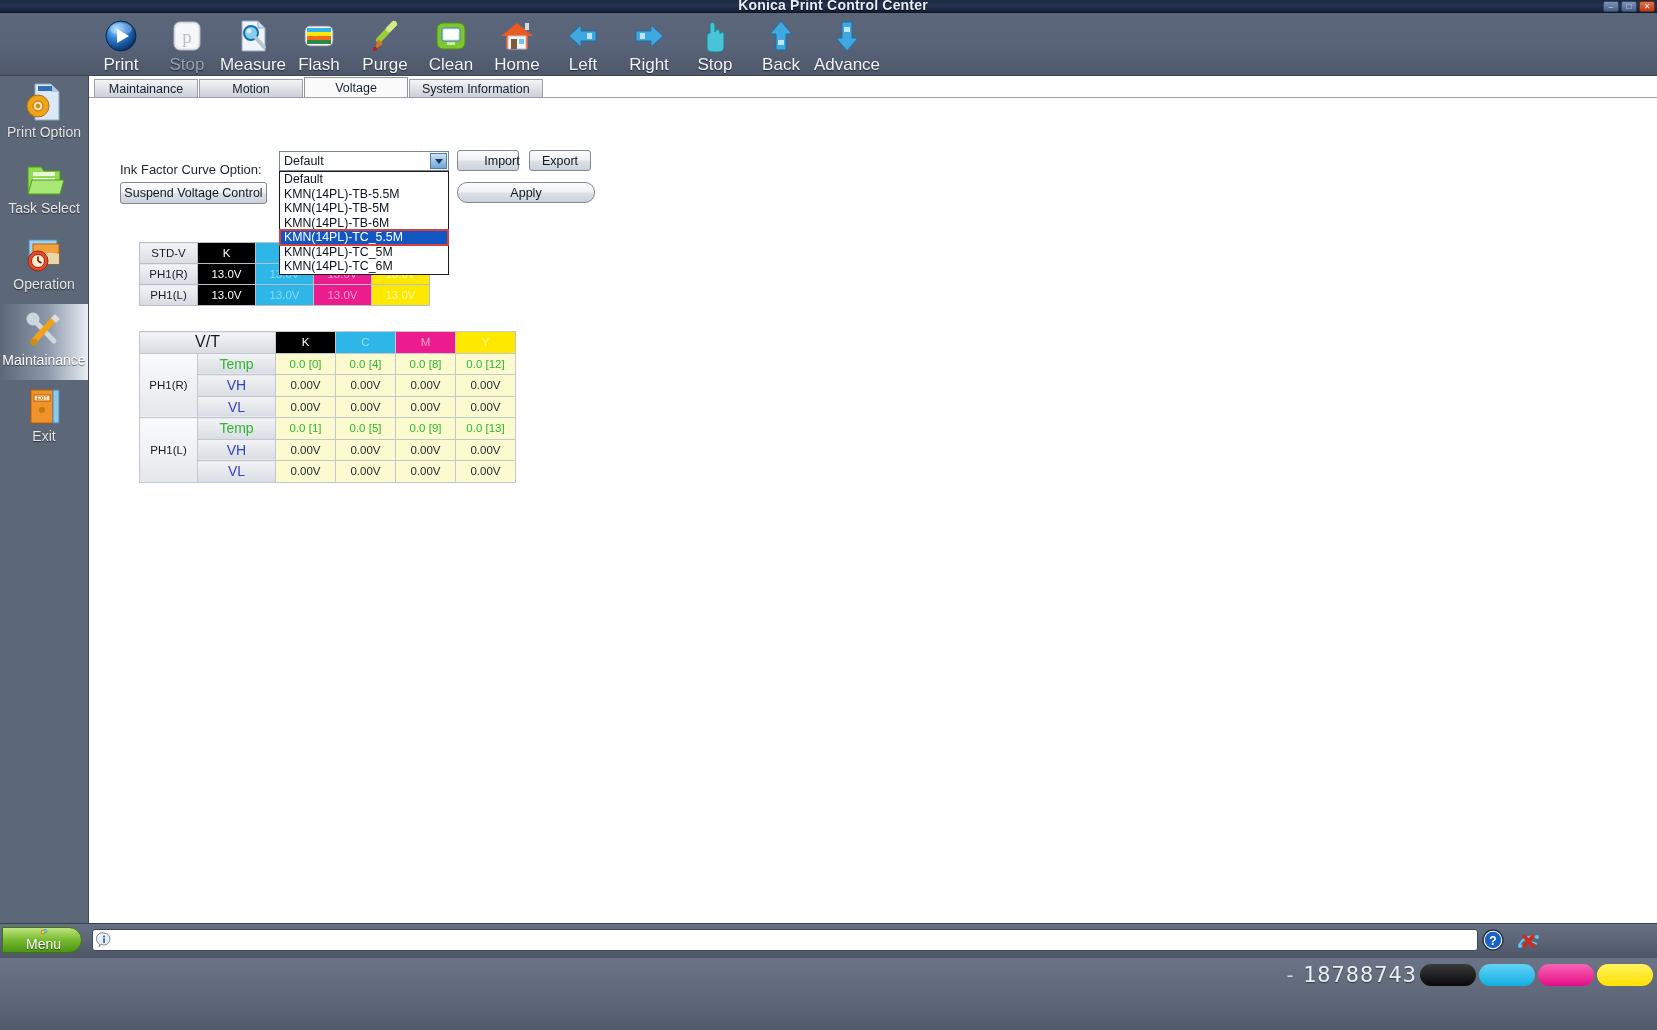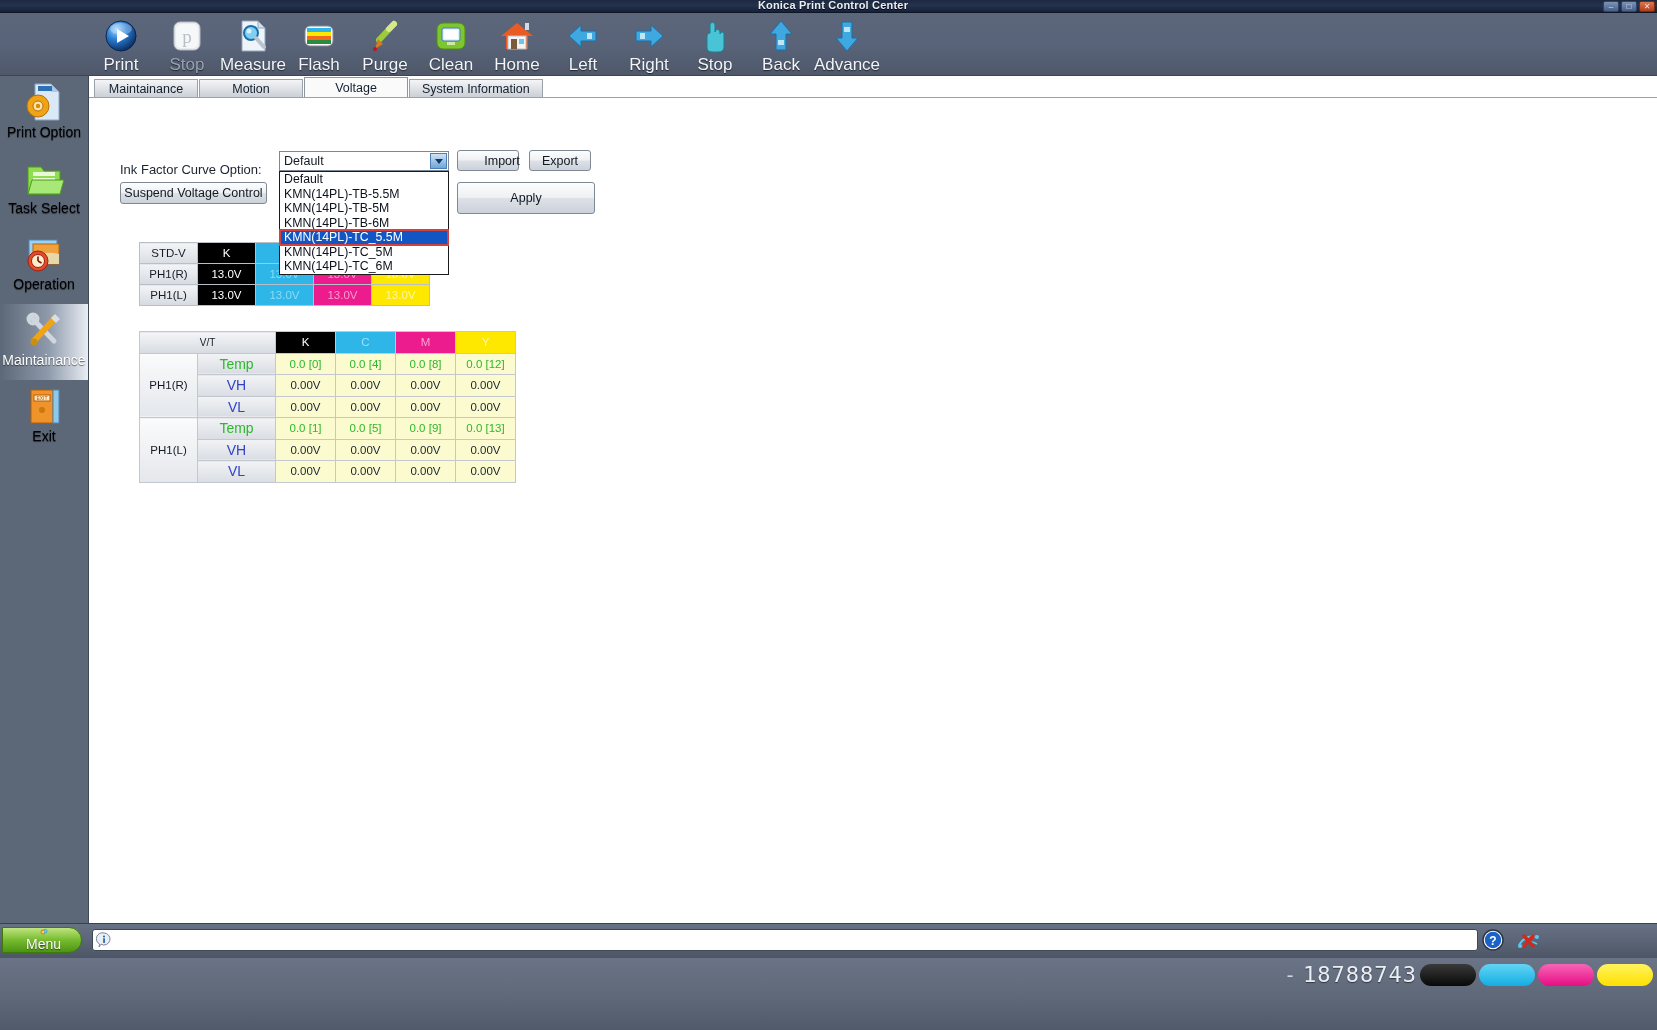--- a/index.html
+++ b/index.html
@@ -19,21 +19,21 @@
   
   #titlebar {
     position: absolute; left: 0; top: 0; width: 1657px; height: 13px;
     background: linear-gradient(to bottom, #1d2840 0%, #25324c 45%, #16203a 100%);
     border-bottom: 1px solid #0d1526;
   }
   #titlebar .title {
     position: absolute; left: 0; top: -1px; width: 100%;
     text-align: center;
     color: #e8eef8;
-    font-size: 11px;
+    font-size: 14px;
     font-weight: bold;
     line-height: 13px;
     letter-spacing: .2px;
     text-shadow: 0 1px 0 #000;
     padding-left: 9px;
   }
   #win-controls {
     position: absolute; right: 2px; top: 1px;
     display: flex; gap: 2px; align-items: center;
   }
@@ -87,21 +87,21 @@
     width: 88px; height: 76px;
     display: flex; flex-direction: column; align-items: center;
     justify-content: flex-start; padding-top: 4px;
     cursor: default;
   }
   .side-item.active {
     background: linear-gradient(to right, #5c6777 0%, #8e9aab 55%, #e9edf3 100%);
   }
   .side-item .ic { width: 46px; height: 44px; display:block; }
   .side-item .lbl {
-    font-size: 14px; color: #000000; margin-top: 0px;
+    font-size: 14px; color: #e5e5e5; margin-top: 0px;
     text-shadow: 0 1px 1px rgba(0,0,0,.55);
     white-space: nowrap;
   }
   .side-item.active .lbl { color: #ffffff; }
 
   
   #content {
     position: absolute; left: 88px; top: 76px;
     width: 1569px; height: 847px;
     background: #ffffff;
@@ -197,21 +197,21 @@
     position: absolute;
     display: flex; align-items: center; justify-content: center;
     font-size: 12.5px; color: #101820;
     background: linear-gradient(to bottom,#fdfdfe 0%, #eef0f3 48%, #dde1e7 52%, #ccd2da 100%);
     border: 1px solid #7f8895;
     border-radius: 3px;
     cursor: default;
   }
   #btn-import { left: 368px; top: 52px; width: 62px; height: 21px; padding-left: 28px; }
   #btn-export { left: 440px; top: 52px; width: 62px; height: 21px; }
-  #btn-apply  { left: 368px; top: 84px; width: 138px; height: 32px; }
+  #btn-apply  { left: 368px; top: 84px; width: 138px; height: 21px; border-radius: 10px; }
   #btn-suspend{ left: 31px;  top: 84px; width: 147px; height: 22px; }
 
   
   #stdv {
     position: absolute; left: 50px; top: 144px;
     border-collapse: collapse;
   }
   #stdv td {
     height: 21px;
     font-size: 11.5px;
@@ -243,21 +243,21 @@
   }
   #vt td {
     height: 21.5px;
     font-size: 11.5px;
     text-align: center;
     border: 1px solid #c3c8d0;
     padding: 0;
   }
   #vt .vt-hdr {
     background: linear-gradient(to bottom,#f4f5f7,#d7dbe1);
-    color:#121a24; font-size:10px;
+    color:#121a24; font-size:16px;
   }
   #vt .ch-k { background:#000000; color:#ffffff; width:60px;}
   #vt .ch-c { background:#2fb6e8; color:#9ce0f8; width:60px;}
   #vt .ch-m { background:#ec1b8e; color:#f9a3d0; width:60px;}
   #vt .ch-y { background:#ffe800; color:#fff79e; width:60px;}
   #vt .phlab {
     background: linear-gradient(to bottom,#fbfbfc,#e4e7eb);
     color:#121a24; width:58px;
   }
   #vt .sublab {

